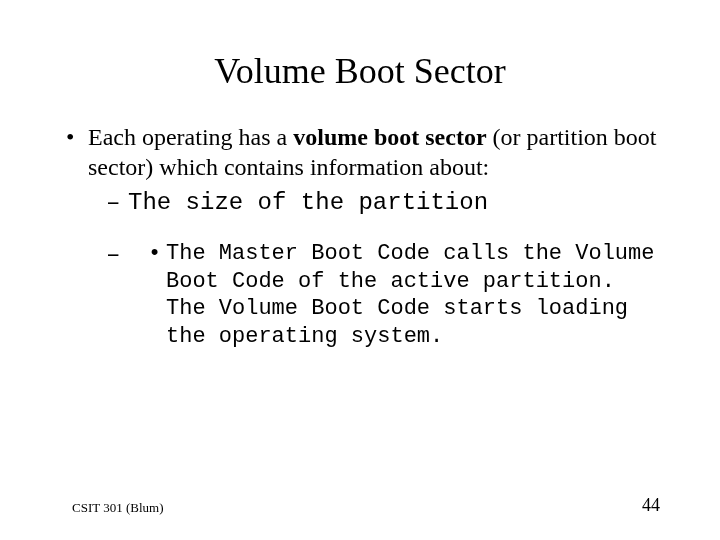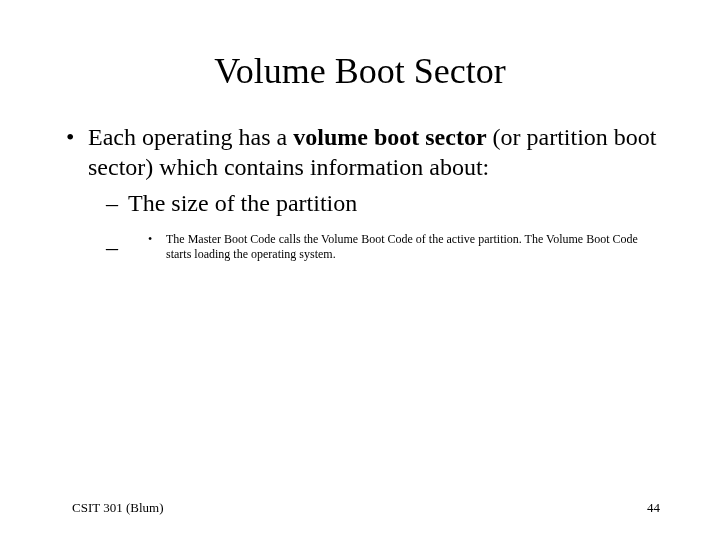--- a/index.html
+++ b/index.html
@@ -42,37 +42,38 @@
     content: "•";
     position: absolute;
     left: 6px;
     top: 0;
   }
   ul.level2 {
     list-style: none;
     padding-left: 0;
     margin: 6px 0 0 18px;
     font-size: 24px;
+    font-family: Liberation Mono, monospace;
   }
   ul.level2 > li {
     position: relative;
     padding-left: 22px;
     margin-bottom: 2px;
   }
   ul.level2 > li::before {
     content: "–";
     position: absolute;
     left: 0;
     top: 0;
   }
   ul.level3 {
     list-style: none;
     padding-left: 0;
-    margin: 14px 0 6px 18px;
-    font-size: 12px;
+    margin: 22px 0 6px 18px;
+    font-size: 22px;
   }
   ul.level3 > li {
     position: relative;
     padding-left: 20px;
   }
   ul.level3 > li::before {
     content: "•";
     position: absolute;
     left: 2px;
     top: 0;
@@ -80,21 +81,21 @@
   .footer-left {
     position: absolute;
     bottom: 24px;
     left: 72px;
     font-size: 13px;
   }
   .footer-right {
     position: absolute;
     bottom: 24px;
     right: 60px;
-    font-size: 13px;
+    font-size: 18px;
   }
   .bold { font-weight: bold; }
 </style>
 </head>
 <body>
 
 <div class="slide">
   <h1 class="title">Volume Boot Sector</h1>
 
   <ul class="level1">

